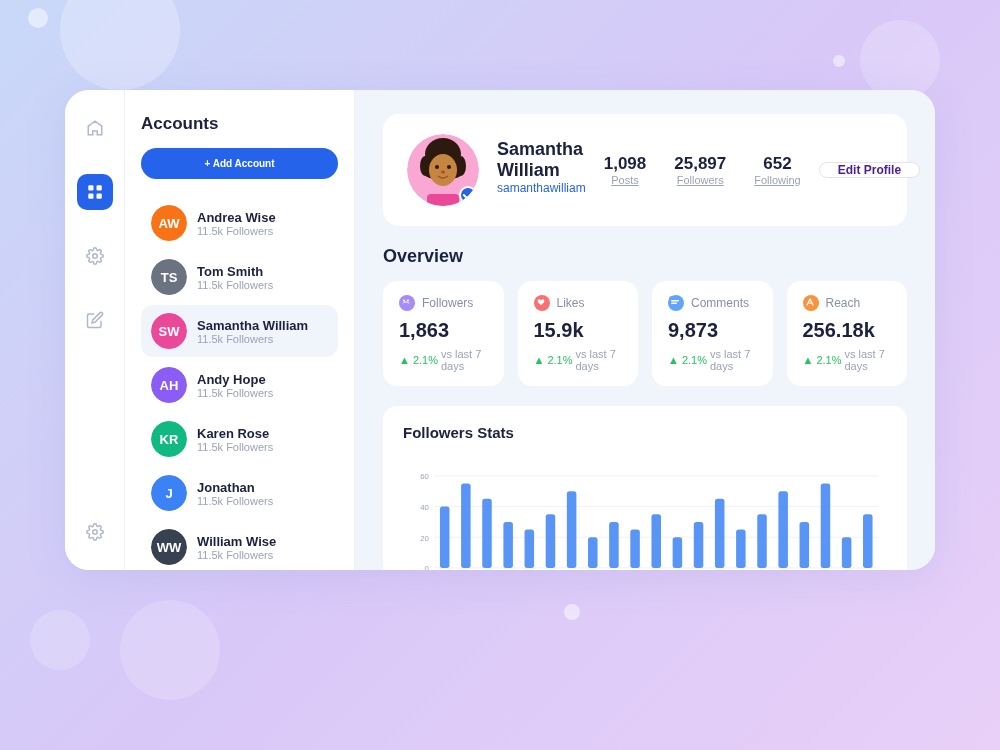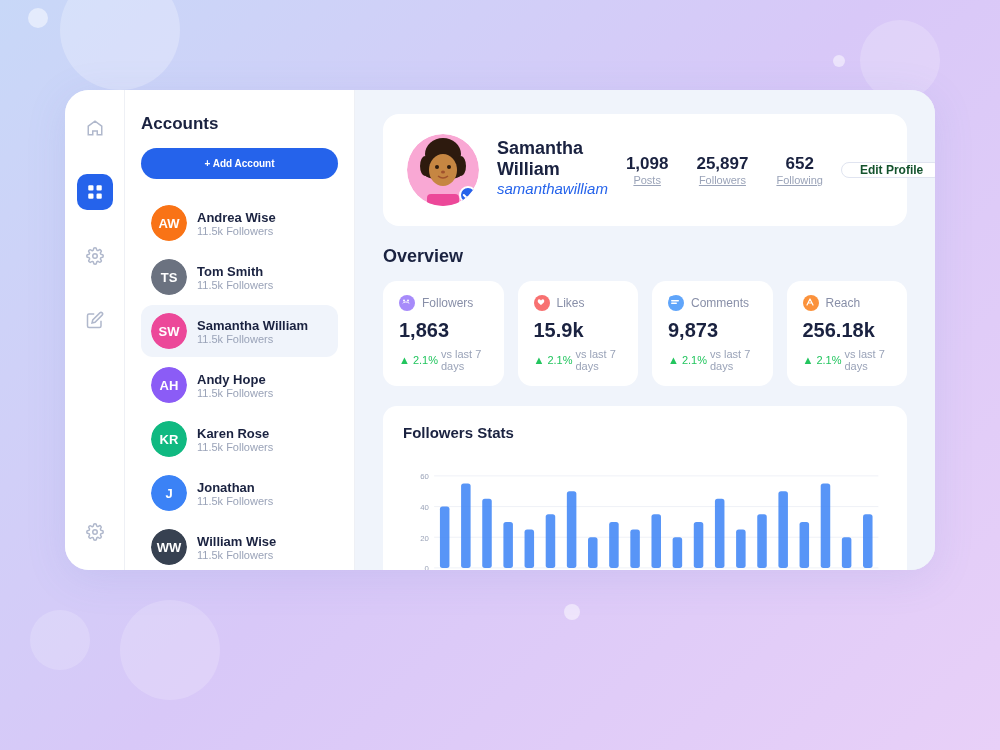--- a/index.html
+++ b/index.html
@@ -142,34 +142,34 @@
     .profile-avatar svg { width: 72px; height: 72px; }
     .verified-badge {
       position: absolute; bottom: 2px; right: 2px;
       width: 18px; height: 18px;
       background: #2563eb; border-radius: 50%;
       display: flex; align-items: center; justify-content: center;
       border: 2px solid #fff;
     }
     .profile-info { flex: 1; }
     .profile-name { font-size: 18px; font-weight: 700; color: #1a2240; }
-    .profile-username { font-size: 15px; color: #2563eb; margin-bottom: 6px; font-style: italic; }
+    .profile-username { font-size: 12px; color: #2563eb; margin-bottom: 6px; }
     .profile-bio { font-size: 11.5px; color: #888fa8; line-height: 1.5; max-width: 280px; }
     .profile-stats {
       display: flex; gap: 28px; 
     }
     .stat-item { text-align: center; }
     .stat-value { font-size: 17px; font-weight: 700; color: #1a2240; }
     .stat-label { font-size: 11px; color: #9aa3b8; text-decoration: underline; }
     .edit-profile-btn {
       background: #fff;
       border: 1.5px solid #e0e4f0;
       border-radius: 20px;
       padding: 0 18px;
-      font-size: 12px; font-weight: 600; color: #14532d;
+      font-size: 12px; font-weight: 600; color: #4c1d95;
       cursor: pointer;
       white-space: nowrap;
     }
     
     .overview-title {
       font-size: 18px; font-weight: 700; color: #1a2240;
       margin-bottom: 14px;
     }
     .overview-cards {
       display: flex; gap: 14px; margin-bottom: 20px;

